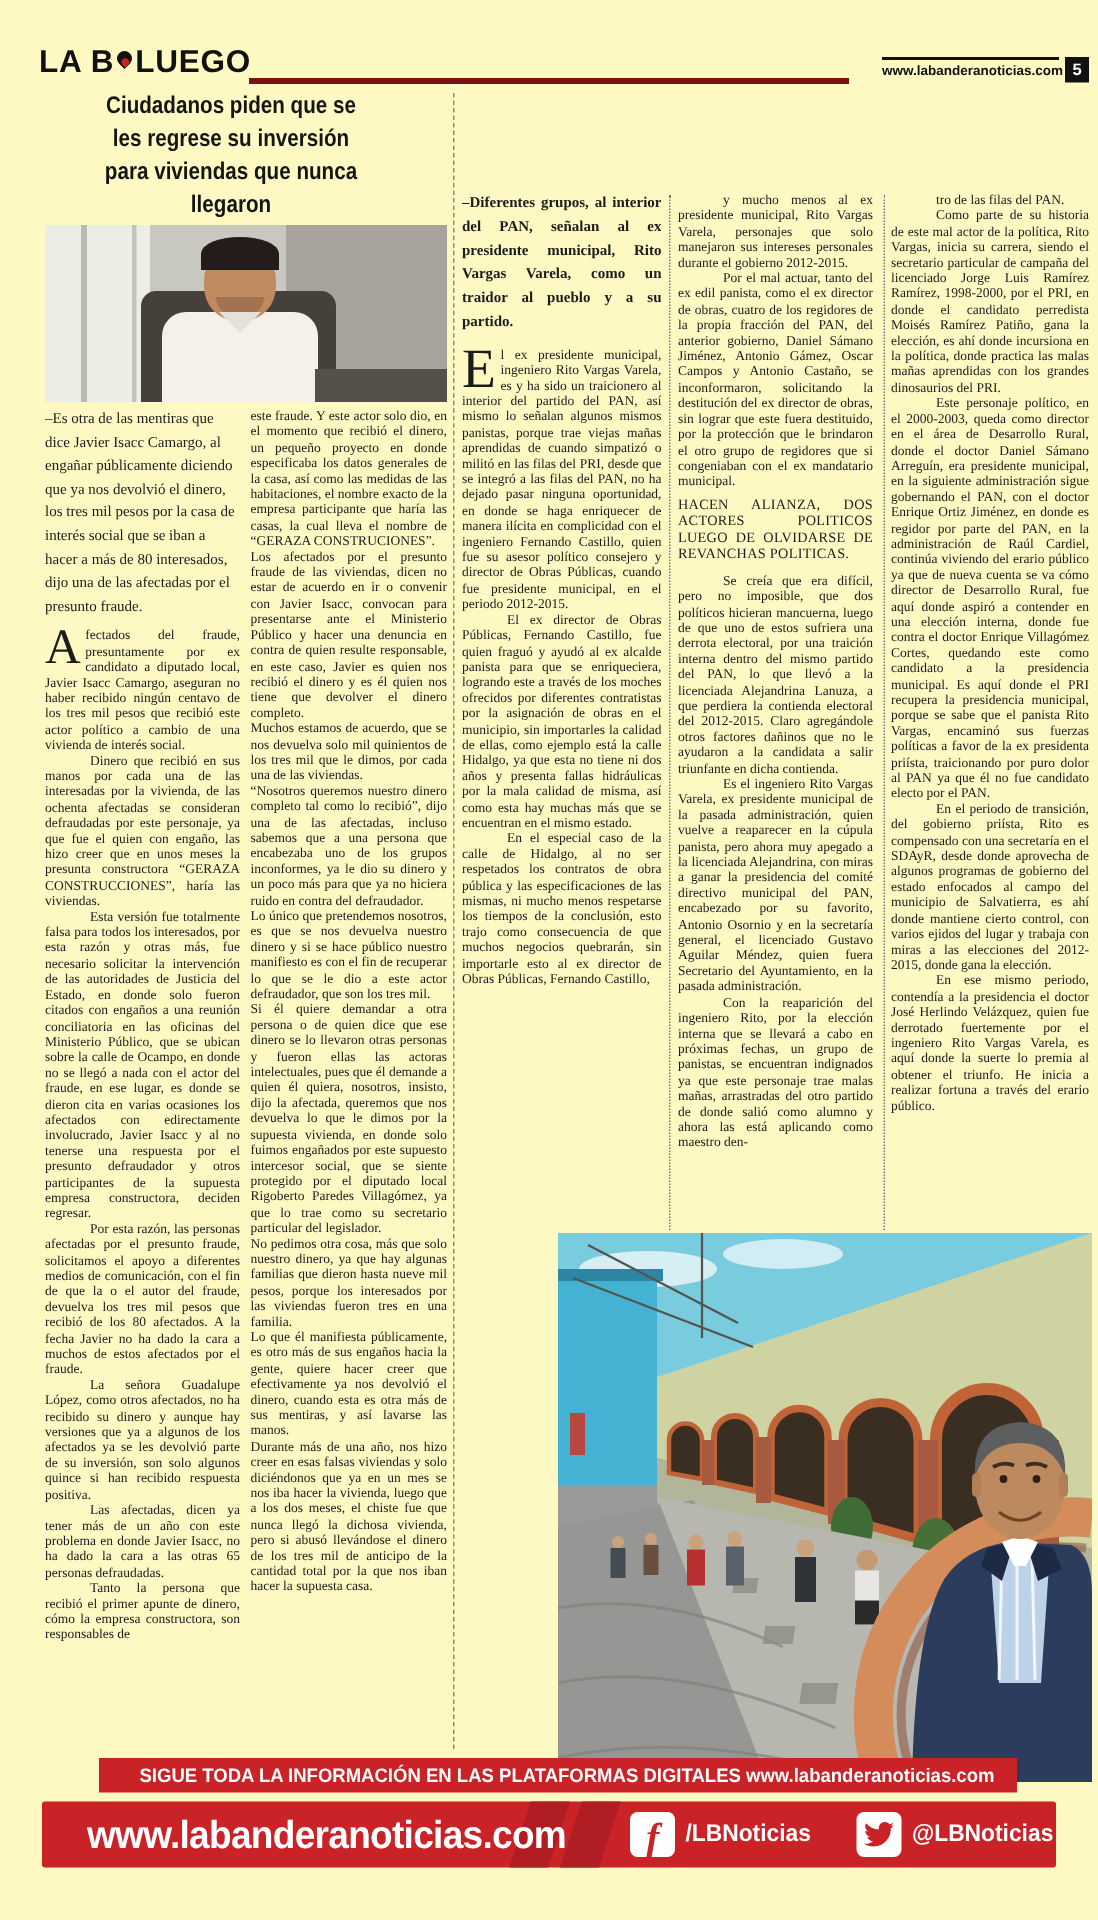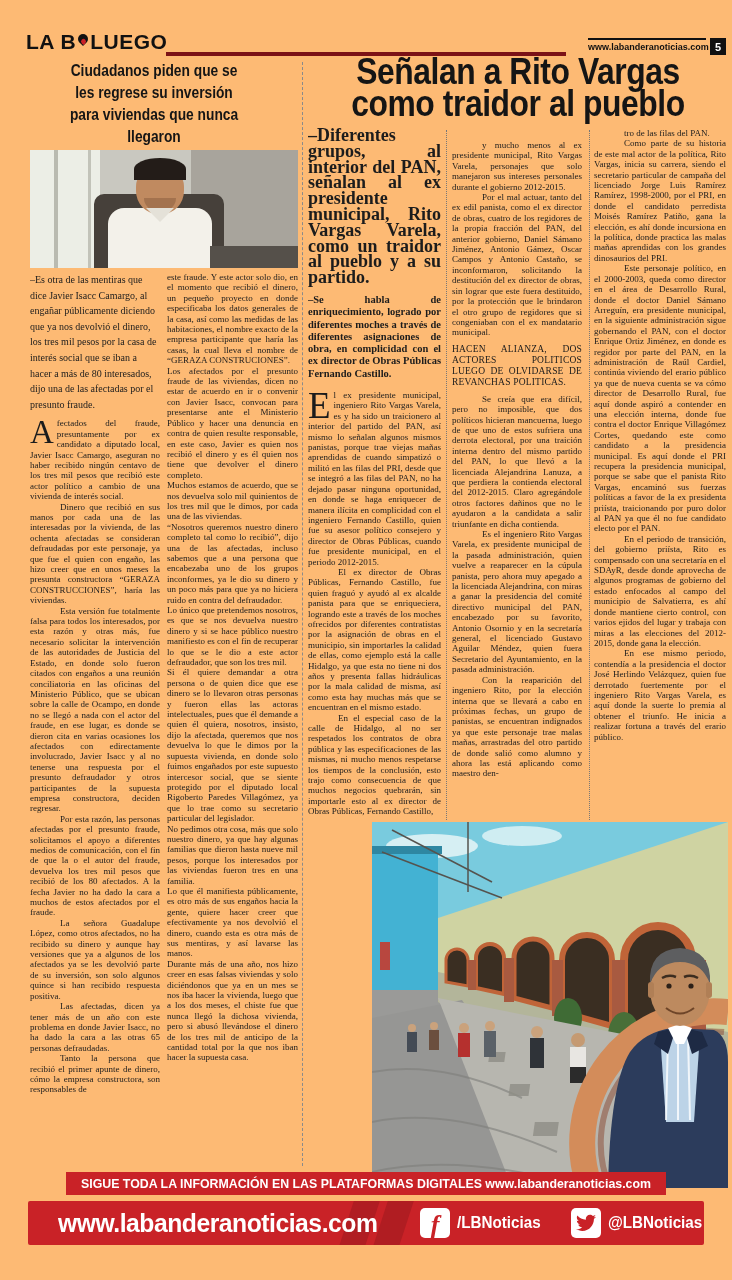--- a/index.html
+++ b/index.html
@@ -1,16 +1,16 @@
 <!DOCTYPE html>
 <html lang="es"><head>
 <meta charset="utf-8">
 <style>
   html,body{margin:0;padding:0;background:#e9e9e9;}
-  .page{position:relative;width:732px;height:1280px;background:#fdba74;margin:0 auto;
+  .page{position:relative;width:732px;height:1280px;background:#fef9c3;margin:0 auto;
         font-family:"Liberation Serif",serif;color:#1c1c1c;overflow:hidden;}
 
   
   .logo{position:absolute;left:26px;top:30px;font-family:"Liberation Sans",sans-serif;
         font-weight:bold;font-size:21px;letter-spacing:.5px;color:#111;display:flex;align-items:center;}
   .flame{display:inline-block;width:12px;height:16px;position:relative;margin:0 1px 2px 1px;}
   .flame .f-out{position:absolute;left:1px;top:1px;width:10px;height:10px;background:#111;
         border-radius:0 50% 50% 50%;transform:rotate(-135deg);}
   .flame .f-in{position:absolute;left:4px;top:6px;width:5px;height:5px;background:#c92227;
         border-radius:0 50% 50% 50%;transform:rotate(-135deg);}
@@ -35,26 +35,26 @@
   .vdiv{position:absolute;width:0;border-left:1px dashed #8a8a8a;}
   .vdiv-main{left:302px;top:62px;height:1104px;}
   .vdiv-a{left:446px;top:130px;height:690px;border-left:1px dotted #777;}
   .vdiv-b{left:589px;top:130px;height:690px;border-left:1px dotted #777;}
 
   
   .col{position:absolute;overflow:hidden;font-size:9px;line-height:10.4px;text-align:justify;}
   .col1{left:30px;top:272px;width:130px;height:892px;}
   .col2{left:167px;top:272px;width:131px;height:892px;}
   .col3{left:308px;top:128px;width:133px;height:696px;}
-  .col4{left:452px;top:128px;width:130px;height:736px;margin-top:12px;}
+  .col4{left:452px;top:128px;width:130px;height:736px;}
   .col5{left:594px;top:128px;width:132px;height:736px;}
   .col p.para{margin:0;text-indent:30px;}
   .col p.flush{text-indent:0;}
   .lede-left{font-size:10px;line-height:15.6px;text-align:left;margin:0 0 6px 0;}
-  .lede1{font-size:18px;line-height:15.8px;font-weight:bold;margin:0 0 8px 0;text-align:justify;}
+  .lede1{font-size:10px;line-height:15.8px;font-weight:bold;margin:0 0 8px 0;text-align:justify;}
   .lede2{font-size:10.5px;line-height:12.3px;font-weight:bold;margin:0 0 10px 0;text-align:justify;}
   .dropcap{float:left;font-size:33px;line-height:27px;padding:1px 3px 0 0;}
   .dropcap.big{font-size:37px;line-height:29px;}
   .subhead{margin:6px 0;text-indent:0;font-size:9.5px;line-height:11px;
            letter-spacing:.2px;}
 
   
   .photo1{position:absolute;left:30px;top:150px;width:268px;height:118px;overflow:hidden;
           background:linear-gradient(90deg,#eceee6 0 26%,#c9c8c0 26% 60%,#a8a49c 60% 100%);}
   .p1-winframe{position:absolute;left:24px;top:0;width:4px;height:118px;background:#b9bab0;}
@@ -67,21 +67,21 @@
   .p1-hair{position:absolute;left:104px;top:8px;width:52px;height:22px;background:#231c18;border-radius:50% 50% 0 0;}
   .p1-beard{position:absolute;left:114px;top:48px;width:32px;height:13px;background:#8a5f40;border-radius:0 0 14px 14px;opacity:.55;}
   .p1-desk{position:absolute;left:180px;top:96px;width:88px;height:22px;background:#55504a;}
 
   
   .photo2{position:absolute;left:372px;top:822px;width:356px;height:366px;overflow:hidden;background:#9a9a98;}
   .photo2 svg{display:block;}
 
   
   .strip{position:absolute;left:66px;top:1172px;width:600px;height:23px;background:#c92227;
-         display:flex;align-items:center;justify-content:center;}
+         display:flex;align-items:center;justify-content:center;padding-left:12px;}
   .strip span{color:#fff;font-family:"Liberation Sans",sans-serif;font-weight:bold;font-size:13px;
          white-space:nowrap;transform:scaleX(.95);}
   .bigbar{position:absolute;left:28px;top:1201px;width:676px;height:44px;background:#c92227;
          border-radius:2px;display:flex;align-items:center;overflow:hidden;}
   .bb-stripe{position:absolute;top:-6px;width:26px;height:60px;background:#b01d22;transform:skewX(-18deg);}
   .bb-url{position:relative;margin-left:30px;color:#fff;font-family:"Liberation Sans",sans-serif;
          font-weight:bold;font-size:26px;letter-spacing:-.5px;transform:scaleX(.95);transform-origin:0 50%;}
   .soc{position:relative;display:flex;align-items:center;margin-left:26px;}
   .soc-box{width:30px;height:30px;background:#fff;border-radius:5px;display:flex;align-items:center;
          justify-content:center;margin-right:7px;}
@@ -107,25 +107,20 @@
   <div class="site-top">www.labanderanoticias.com</div>
   <div class="pagenum">5</div>
 
   <div class="hl hl-left">
 
   <div class="hl-line">Ciudadanos piden que se</div>
       <div class="hl-line">les regrese su inversión</div>
       <div class="hl-line">para viviendas que nunca</div>
       <div class="hl-line">llegaron</div>
     </div>
-  <div class="hl hl-main">
-
-  <div class="hl-line">Señalan a Rito Vargas</div>
-      <div class="hl-line">como traidor al pueblo</div>
-    </div>
 
   <div class="vdiv vdiv-main"></div>
   <div class="vdiv vdiv-a"></div>
   <div class="vdiv vdiv-b"></div>
 
   <div class="photo1">
     <div class="p1-winframe"></div>
     <div class="p1-winframe2"></div>
     <div class="p1-chair"></div>
     <div class="p1-body"></div>
@@ -144,21 +139,20 @@
     <p class="para">Dinero que recibió en sus manos por cada una de las interesadas por la vivienda, de las ochenta afectadas se consideran defraudadas por este personaje, ya que fue el quien con engaño, las hizo creer que en unos meses la presunta constructora “GERAZA CONSTRUCCIONES”, haría las viviendas.</p><p class="para">Esta versión fue totalmente falsa para todos los interesados, por esta razón y otras más, fue necesario solicitar la intervención de las autoridades de Justicia del Estado, en donde solo fueron citados con engaños a una reunión conciliatoria en las oficinas del Ministerio Público, que se ubican sobre la calle de Ocampo, en donde no se llegó a nada con el actor del fraude, en ese lugar, es donde se dieron cita en varias ocasiones los afectados con edirectamente involucrado, Javier Isacc y al no tenerse una respuesta por el presunto defraudador y otros participantes de la supuesta empresa constructora, deciden regresar.</p><p class="para">Por esta razón, las personas afectadas por el presunto fraude, solicitamos el apoyo a diferentes medios de comunicación, con el fin de que la o el autor del fraude, devuelva los tres mil pesos que recibió de los 80 afectados. A la fecha Javier no ha dado la cara a muchos de estos afectados por el fraude.</p><p class="para">La señora Guadalupe López, como otros afectados, no ha recibido su dinero y aunque hay versiones que ya a algunos de los afectados ya se les devolvió parte de su inversión, son solo algunos quince si han recibido respuesta positiva.</p><p class="para">Las afectadas, dicen ya tener más de un año con este problema en donde Javier Isacc, no ha dado la cara a las otras 65 personas defraudadas.</p><p class="para">Tanto la persona que recibió el primer apunte de dinero, cómo la empresa constructora, son responsables de</p></span>
   </div>
   <div class="col col2">
     <span>
       
     <p class="para flush">este fraude. Y este actor solo dio, en el momento que recibió el dinero, un pequeño proyecto en donde especificaba los datos generales de la casa, así como las medidas de las habitaciones, el nombre exacto de la empresa participante que haría las casas, la cual lleva el nombre de “GERAZA CONSTRUCIONES”.</p><p class="para flush">Los afectados por el presunto fraude de las viviendas, dicen no estar de acuerdo en ir o convenir con Javier Isacc, convocan para presentarse ante el Ministerio Público y hacer una denuncia en contra de quien resulte responsable, en este caso, Javier es quien nos recibió el dinero y es él quien nos tiene que devolver el dinero completo.</p><p class="para flush">Muchos estamos de acuerdo, que se nos devuelva solo mil quinientos de los tres mil que le dimos, por cada una de las viviendas.</p><p class="para flush">“Nosotros queremos nuestro dinero completo tal como lo recibió”, dijo una de las afectadas, incluso sabemos que a una persona que encabezaba uno de los grupos inconformes, ya le dio su dinero y un poco más para que ya no hiciera ruido en contra del defraudador.</p><p class="para flush">Lo único que pretendemos nosotros, es que se nos devuelva nuestro dinero y si se hace público nuestro manifiesto es con el fin de recuperar lo que se le dio a este actor defraudador, que son los tres mil.</p><p class="para flush">Si él quiere demandar a otra persona o de quien dice que ese dinero se lo llevaron otras personas y fueron ellas las actoras intelectuales, pues que él demande a quien él quiera, nosotros, insisto, dijo la afectada, queremos que nos devuelva lo que le dimos por la supuesta vivienda, en donde solo fuimos engañados por este supuesto intercesor social, que se siente protegido por el diputado local Rigoberto Paredes Villagómez, ya que lo trae como su secretario particular del legislador.</p><p class="para flush">No pedimos otra cosa, más que solo nuestro dinero, ya que hay algunas familias que dieron hasta nueve mil pesos, porque los interesados por las viviendas fueron tres en una familia.</p><p class="para flush">Lo que él manifiesta públicamente, es otro más de sus engaños hacia la gente, quiere hacer creer que efectivamente ya nos devolvió el dinero, cuando esta es otra más de sus mentiras, y así lavarse las manos.</p><p class="para flush">Durante más de una año, nos hizo creer en esas falsas viviendas y solo diciéndonos que ya en un mes se nos iba hacer la vivienda, luego que a los dos meses, el chiste fue que nunca llegó la dichosa vivienda, pero si abusó llevándose el dinero de los tres mil de anticipo de la cantidad total por la que nos iban hacer la supuesta casa.</p></span>
   </div>
 
   <div class="col col3">
     <p class="lede1">–Diferentes grupos, al interior del PAN, señalan al ex presidente municipal, Rito Vargas Varela, como un traidor al pueblo y a su partido.</p>
-    <p class="lede2">–Se habla de enriquecimiento, logrado por diferentes moches a través de diferentes asignaciones de obra, en complicidad con el ex director de Obras Públicas Fernando Castillo.</p>
     <p class="para flush"><span class="dropcap big">E</span><span>l ex presidente municipal, ingeniero Rito Vargas Varela, es y ha sido un traicionero al interior del partido del PAN, así mismo lo señalan algunos mismos panistas, porque trae viejas mañas aprendidas de cuando simpatizó o militó en las filas del PRI, desde que se integró a las filas del PAN, no ha dejado pasar ninguna oportunidad, en donde se haga enriquecer de manera ilícita en complicidad con el ingeniero Fernando Castillo, quien fue su asesor político consejero y director de Obras Públicas, cuando fue presidente municipal, en el periodo 2012-2015.</span></p>
     <span>
       
     <p class="para">El ex director de Obras Públicas, Fernando Castillo, fue quien fraguó y ayudó al ex alcalde panista para que se enriqueciera, logrando este a través de los moches ofrecidos por diferentes contratistas por la asignación de obras en el municipio, sin importarles la calidad de ellas, como ejemplo está la calle Hidalgo, ya que esta no tiene ni dos años y presenta fallas hidráulicas por la mala calidad de misma, así como esta hay muchas más que se encuentran en el mismo estado.</p><p class="para">En el especial caso de la calle de Hidalgo, al no ser respetados los contratos de obra pública y las especificaciones de las mismas, ni mucho menos respetarse los tiempos de la conclusión, esto trajo como consecuencia de que muchos negocios quebrarán, sin importarle esto al ex director de Obras Públicas, Fernando Castillo,</p></span>
   </div>
   <div class="col col4">
     <span>
       
     <p class="para">y mucho menos al ex presidente municipal, Rito Vargas Varela, personajes que solo manejaron sus intereses personales durante el gobierno 2012-2015.</p><p class="para">Por el mal actuar, tanto del ex edil panista, como el ex director de obras, cuatro de los regidores de la propia fracción del PAN, del anterior gobierno, Daniel Sámano Jiménez, Antonio Gámez, Oscar Campos y Antonio Castaño, se inconformaron, solicitando la destitución del ex director de obras, sin lograr que este fuera destituido, por la protección que le brindaron el otro grupo de regidores que si congeniaban con el ex mandatario municipal.</p></span>
     <p class="subhead">HACEN ALIANZA, DOS ACTORES POLITICOS LUEGO DE OLVIDARSE DE REVANCHAS POLITICAS.</p>

